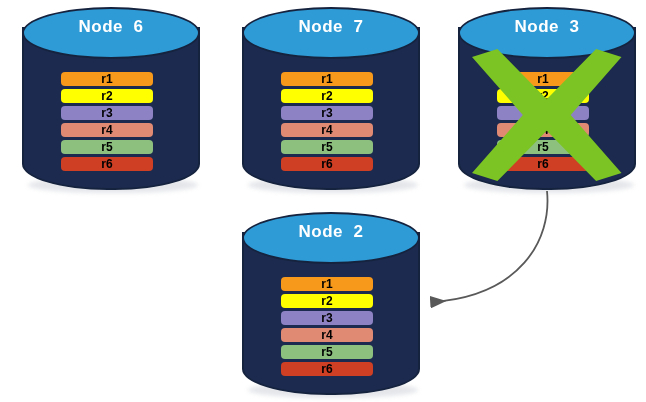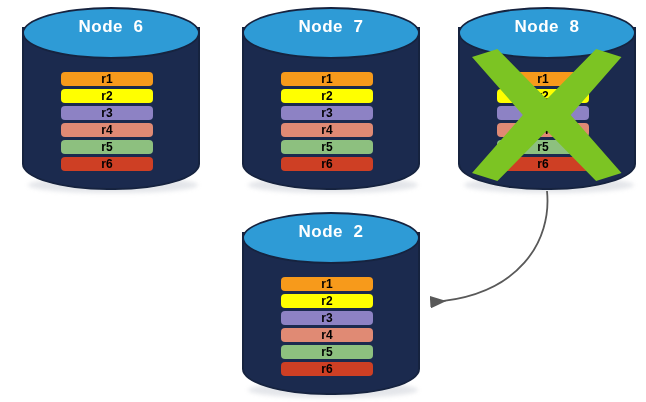--- a/index.html
+++ b/index.html
@@ -143,21 +143,21 @@
       <div class="row" style="background: rgb(224, 138, 116);">r4</div>
       <div class="row" style="background: rgb(141, 192, 127);">r5</div>
       <div class="row" style="background: rgb(206, 63, 36);">r6</div>
     </div>
   </div>
 
   <div class="node" style="left:458px; top:7px; width:178px; height:183px;">
     <div class="node-shadow"></div>
     <div class="cyl-body" style="background: rgb(27, 42, 78); border-color: rgb(22, 35, 63);"></div>
     <div class="cyl-top" style="background: rgb(46, 155, 214); border-color: rgb(22, 35, 63);"></div>
-    <div class="node-title" style="color: rgb(255, 255, 255);">Node  8</div>
+    <div class="node-title" style="color: rgb(255, 255, 255);">Node  3</div>
     <div class="rows">
       <div class="row" style="background: rgb(247, 154, 27);">r1</div>
       <div class="row" style="background: rgb(255, 255, 0);">r2</div>
       <div class="row" style="background: rgb(141, 130, 196);">r3</div>
       <div class="row" style="background: rgb(224, 138, 116);">r4</div>
       <div class="row" style="background: rgb(141, 192, 127);">r5</div>
       <div class="row" style="background: rgb(206, 63, 36);">r6</div>
     </div>
     <svg class="fail-x" viewBox="0 0 100 100" preserveAspectRatio="none">
       <polygon id="fail-x-shape" points="0,6 17,0 50,38 83,0 100,6 66,50 100,94 83,100 50,62 17,100 0,94 34,50" fill="#7cc423"></polygon>

